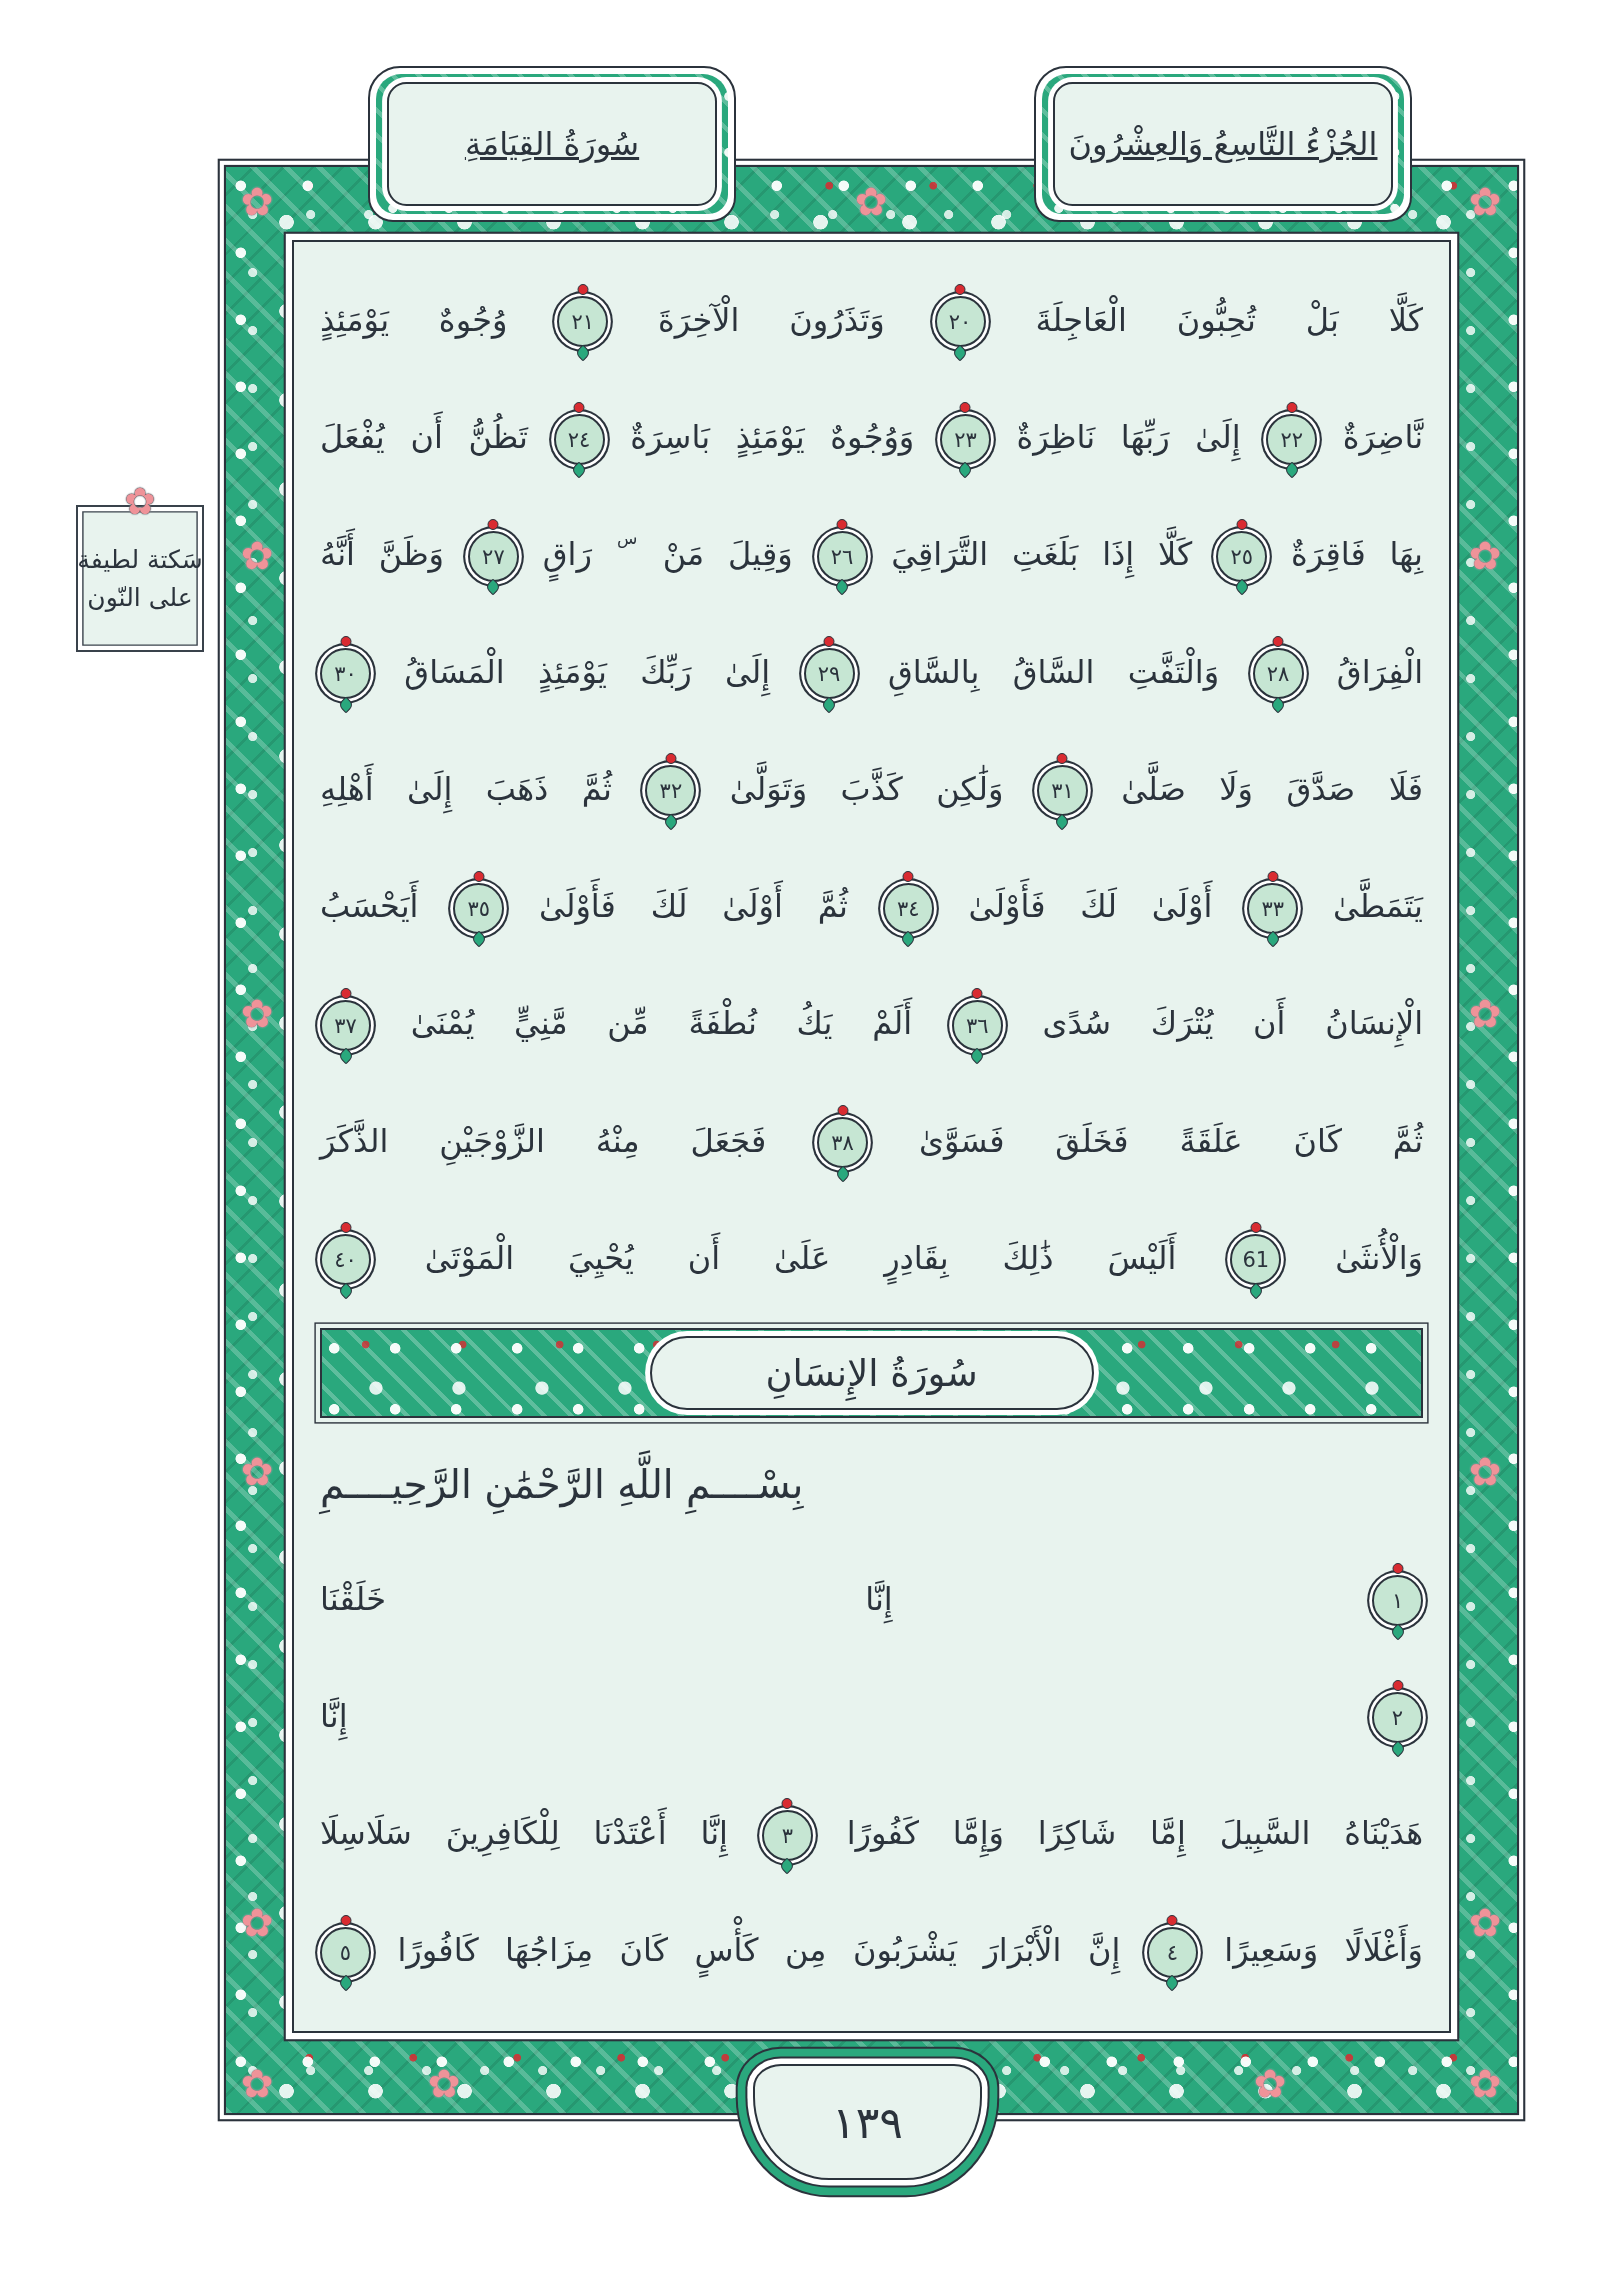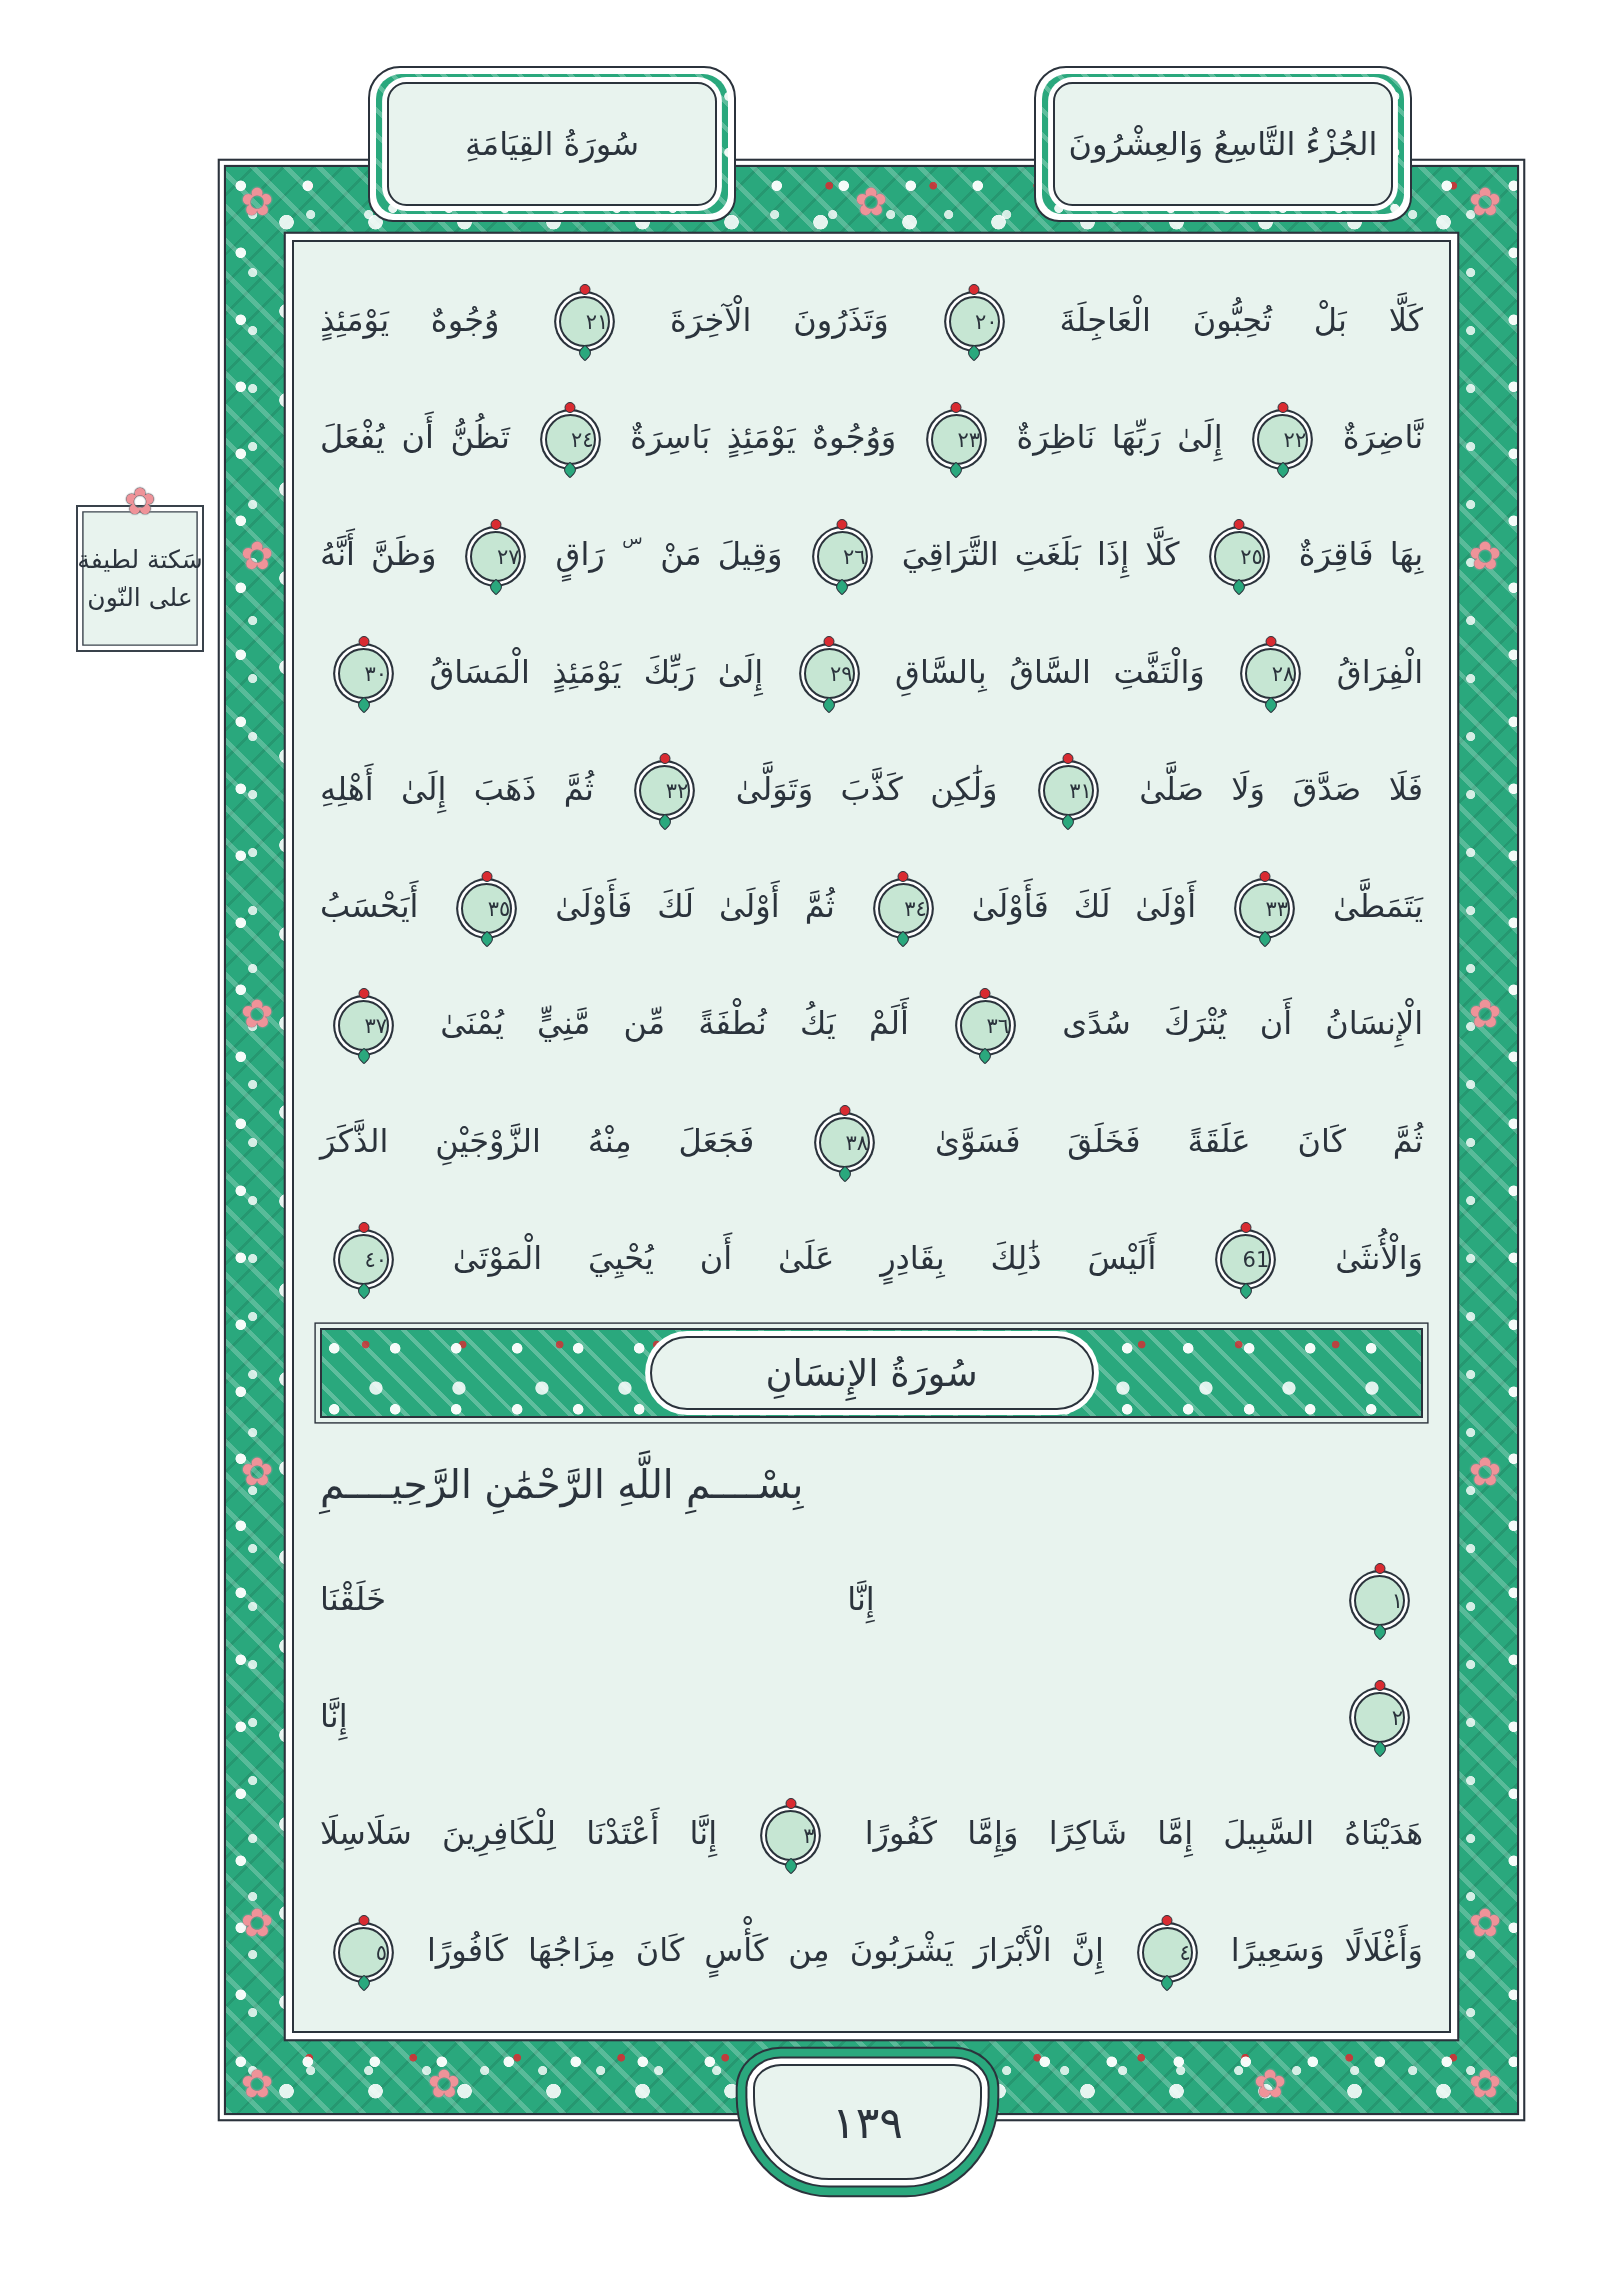--- a/index.html
+++ b/index.html
@@ -46,26 +46,26 @@
   .lines-group{display:contents;}
   .qline{
     display:block;height:104px;line-height:104px;
     font-size:32px;color:var(--ink);
     text-align:justify;text-align-last:justify;-moz-text-align-last:justify;
     white-space:nowrap;direction:rtl;
     word-spacing:3.5px;overflow:visible;
   }
   .qline .txt{display:inline;}
   .aya{
-    display:inline-flex;align-items:center;
+    display:inline-flex;align-items:center;justify-content:center;
     width:51px;height:51px;border-radius:50%;
     background:var(--ayafill);
     border:2.1px solid var(--ink);
     box-shadow:0 0 0 2.8px #fff, 0 0 0 4.9px var(--ink);
-    vertical-align:middle;position:relative;margin:0 18px;
+    vertical-align:middle;position:relative;margin:0 0;
     line-height:normal;
   }
   .aya .ayanum{font-size:21px;color:var(--ink);direction:rtl;padding-top:1.4px;}
   .aya::before{ 
     content:"";position:absolute;top:-14px;left:50%;transform:translateX(-50%);
     width:9px;height:9px;border-radius:50%;
     background:var(--red);border:1.4px solid var(--ink);
   }
   .aya::after{ 
     content:"";position:absolute;bottom:-14px;left:50%;
@@ -118,20 +118,21 @@
   .tab-left{left:368px;width:368px;}
   .tab-right{left:1034px;width:378px;}
   .tab-green{
     width:100%;height:100%;border-radius:25px 25px 19.4px 19.4px;
     background-color:var(--green);
     background-image:
       radial-gradient(circle at 30% 40%, rgba(255,255,255,.9) 4.2px, transparent 4.9px),
       repeating-linear-gradient(45deg, rgba(255,255,255,.25) 0 4.2px, transparent 4.2px 18px);
     background-size:56px 56px,auto;
     padding:8.3px 11px;
+    text-decoration:underline;
   }
   .tab-inner{
     width:100%;height:100%;border-radius:19.4px;
     background:var(--panel);border:2.1px solid var(--ink);
     box-shadow:0 0 0 4.9px #fff;
     display:flex;align-items:center;justify-content:center;
     font-size:32px;color:var(--ink);white-space:nowrap;
   }
 
   

